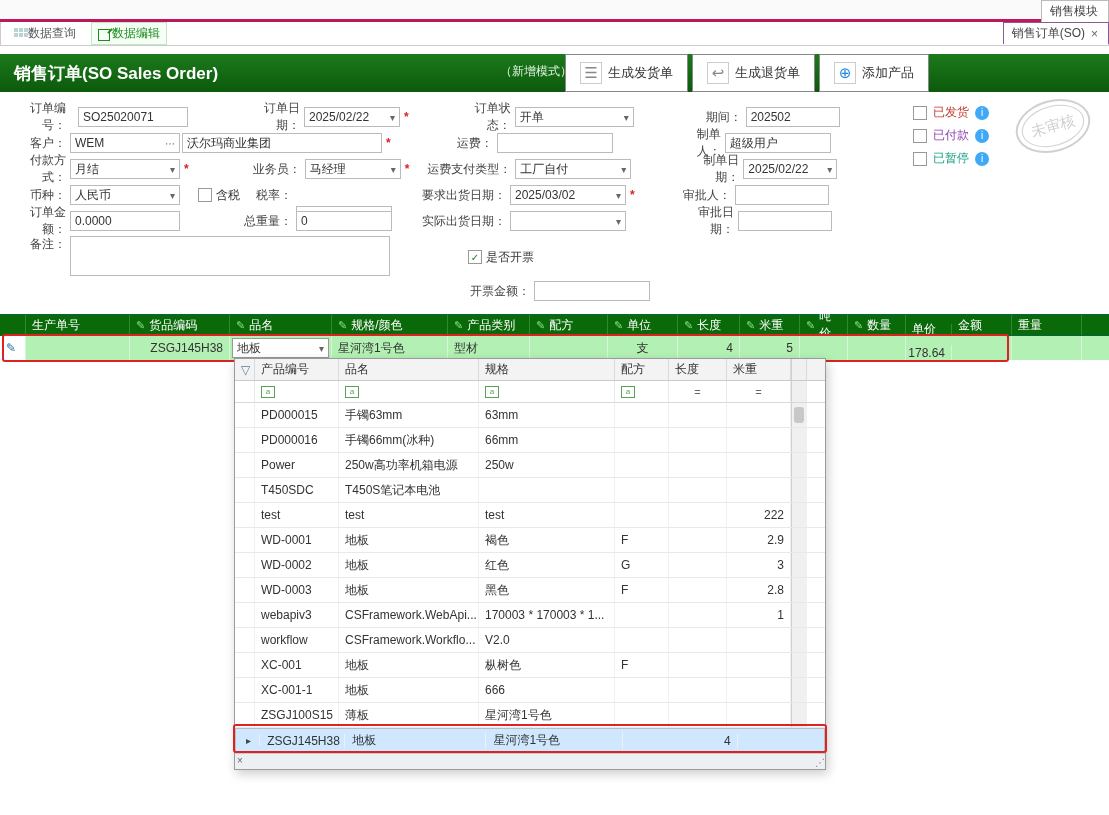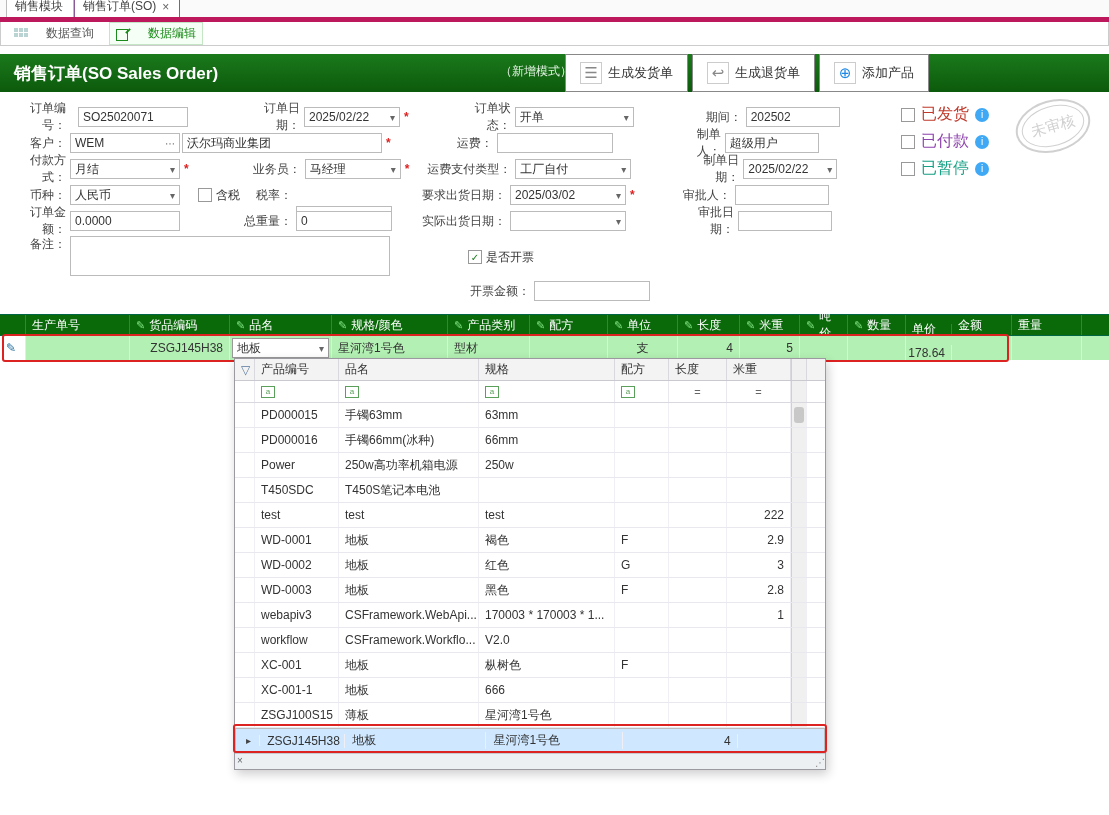--- a/index.html
+++ b/index.html
@@ -1,26 +1,26 @@
 <!DOCTYPE html>
 <html><head>
 <meta charset="utf-8">
 <style>
   * { box-sizing: border-box; margin: 0; padding: 0; font-family: "Microsoft YaHei", Arial, sans-serif; }
   body { background: #fff; font-size: 12px; color: #333; width: 1109px; height: 815px; overflow: hidden; }
 
   
-  .tabstrip { display: flex; align-items: flex-end; height: 22px; border-bottom: 5px solid #be185d; background: #fafafa; padding-left: 6px; }
+  .tabstrip { display: flex; align-items: flex-end; height: 22px; border-bottom: 3px solid #be185d; background: #fafafa; padding-left: 6px; flex-direction: column; }
   .tab { padding: 2px 10px 2px 8px; background: #fff; border: 1px solid #bbb; border-bottom: none; margin-right: 0; font-size: 12px; color: #444; display:flex; align-items:center; gap:6px;}
   .tab.active { background: #fff; border-color:#8b5a96; }
   .tab .close { color:#666; cursor:pointer; }
 
   
   .subtabs { display:flex; align-items:center; height:24px; border:1px solid #ccc; border-top:none; background:#fff; padding:0 6px; gap:8px; }
-  .subtab { display:flex; align-items:center; gap:18px; font-size:12px; color:#555; padding:2px 6px; border:1px solid transparent;}
+  .subtab { display:flex; align-items:center; gap:0; font-size:12px; color:#555; padding:2px 6px; border:1px solid transparent;}
   .subtab.active { color:#1b8c1b; border:1px solid #c5e6c5; background:#f6fff6; }
   .icon-grid { width:14px; height:12px; display:inline-block; background:
     linear-gradient(#7aa 0 0) 0 0/4px 4px no-repeat,
     linear-gradient(#7aa 0 0) 5px 0/4px 4px no-repeat,
     linear-gradient(#7aa 0 0) 10px 0/4px 4px no-repeat,
     linear-gradient(#7aa 0 0) 0 5px/4px 4px no-repeat,
     linear-gradient(#7aa 0 0) 5px 5px/4px 4px no-repeat,
     linear-gradient(#7aa 0 0) 10px 5px/4px 4px no-repeat; opacity:.5;}
   .icon-edit { width:14px; height:14px; display:inline-block; position:relative; }
   .icon-edit::before { content:""; position:absolute; width:10px; height:10px; border:1px solid #1b8c1b; left:0; bottom:0;}
@@ -46,21 +46,21 @@
   .lbl { width:60px; text-align:right; color:#444; font-size:12px; padding-right:4px; }
   .inp, .sel { height:20px; border:1px solid #bbb; background:#fff; padding:0 4px; font-size:12px; color:#333; }
   .inp { }
   .sel { display:flex; align-items:center; justify-content:space-between; }
   .sel .arrow { color:#666; font-size:10px; }
   .req { color:#d22; margin-left:4px; font-weight:bold; }
   .checkbox { width:14px; height:14px; border:1px solid #999; display:inline-flex; align-items:center; justify-content:center; background:#fff; font-size:10px; color:#1b7a1b;}
   .status-checks { position:absolute; right:120px; top:8px; display:flex; flex-direction:column; gap:6px;}
   .status-checks .chk { display:flex; align-items:center; gap:6px; }
   .chk .sq { width:14px; height:14px; border:1px solid #999; background:#fff; }
-  .chk .txt { font-size:16px; }
+  .chk .txt { font-size:12px; }
   .chk .info { width:14px; height:14px; border-radius:50%; background:#3fa9f5; color:#fff; display:inline-flex; align-items:center; justify-content:center; font-size:10px; }
   .c-red{color:#c0392b;} .c-purple{color:#8e44ad;} .c-green{color:#16a085;}
   .stamp { position:absolute; right:18px; top:4px; width:76px; height:52px; border:2px solid #c8c8c8; border-radius:50%; transform:rotate(-16deg); display:flex; align-items:center; justify-content:center; color:#c8c8c8; font-size:15px; opacity:.85;}
   .stamp::after{content:""; position:absolute; inset:4px; border:1px solid #c8c8c8; border-radius:50%;}
 
   
   .grid-header { display:flex; background:#0a6a0a; color:#fff; height:22px; align-items:stretch; margin-top:6px; border-top:1px solid #064; border-bottom:1px solid #064;}
   .gh-cell { display:flex; align-items:center; padding:0 6px; border-right:1px solid #2c8c2c; font-size:12px; }
   .gh-cell .pencil { color:#7fe07f; margin-right:4px; font-size:11px; }
   
@@ -179,21 +179,21 @@
         </div>
         <input class="inp" style="width: 200px; margin-left: 2px;" value="沃尔玛商业集团">
         <span class="req">*</span>
       </div>
     <div class="field" style="margin-left:36px">
         <span class="lbl">运费：</span>
         <input class="inp" style="width: 116px;">
       </div>
     <div class="field" style="margin-left:54px">
         <span class="lbl" style="width:48px">制单人：</span>
-        <input class="inp" style="width: 94px;" value="超级用户">
+        <input class="inp" style="width: 106px;" value="超级用户">
       </div>
   </div>
   <div class="form-row">
     <div class="field">
         <span class="lbl">付款方式：</span>
         <div class="sel" style="width:110px">
           <span>月结</span>
           <span class="arrow">▾</span>
         </div>
         <span class="req">*</span>

